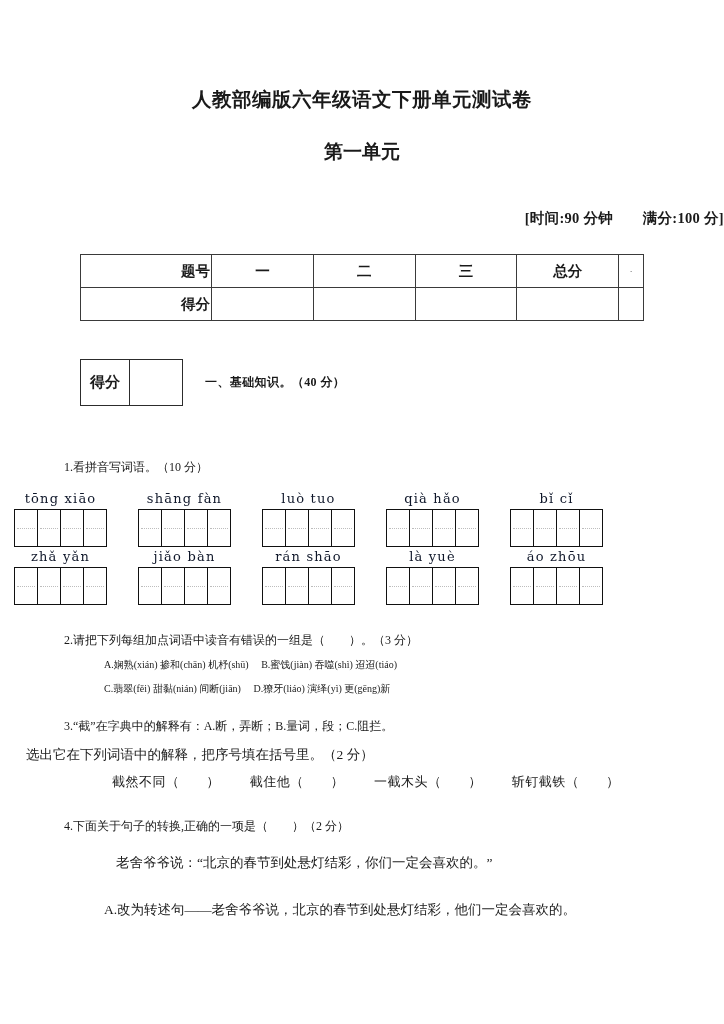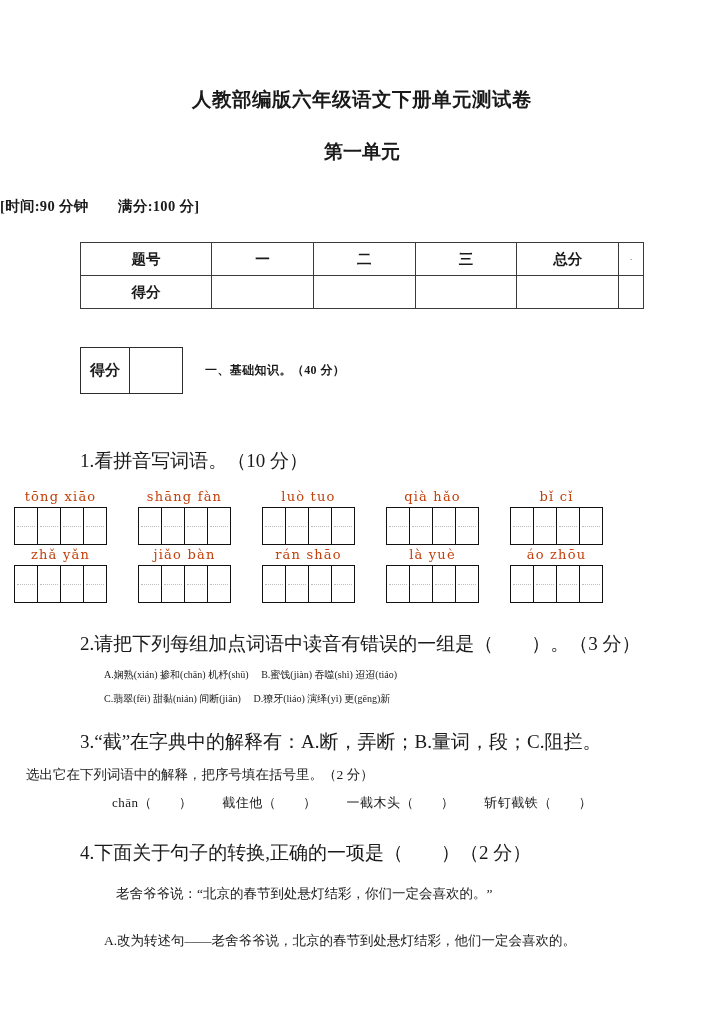--- a/index.html
+++ b/index.html
@@ -33,23 +33,23 @@
     font-family: "Liberation Serif", "DejaVu Serif", serif;
   }
   .unit-title {
     text-align: center;
     font-size: 19px;
     font-weight: bold;
     margin-top: 26px;
     font-family: "DejaVu Sans", "Liberation Sans", sans-serif;
   }
   .exam-meta {
-    text-align: left;
+    text-align: right;
     font-size: 14.5px;
-    margin-top: 32px;
+    margin-top: 44px;
     font-weight: bold;
     letter-spacing: 0.3px;
   }
 
   
   .score-table-wrap {
     margin: 26px 0 0 80px;
     width: 564px;
   }
   table.score-table {
@@ -58,21 +58,21 @@
     table-layout: fixed;
   }
   table.score-table td {
     border: 1px solid #3a3a3a;
     height: 30px;
     text-align: center;
     vertical-align: middle;
     font-size: 14.5px;
     font-weight: bold;
   }
-  table.score-table td.label-col { width: 128px; }
+  table.score-table td.label-col { width: 128px; text-align: right; }
   table.score-table td.tail-col { width: 22px; font-size: 8px; font-weight: normal; }
 
   
   .section-row {
     display: flex;
     align-items: center;
     margin: 38px 0 0 80px;
   }
   .defen-box {
     display: flex;
@@ -93,22 +93,22 @@
   }
   .section-heading {
     margin-left: 22px;
     font-size: 12px;
     font-weight: bold;
     letter-spacing: 0.4px;
   }
 
   
   .question {
-    margin-left: 80px;
-    font-size: 19px;
+    margin-left: 64px;
+    font-size: 12px;
     line-height: 1.55;
   }
   .q1 { margin-top: 52px; }
   .q-sub {
     margin-left: 26px;
     font-size: 13.5px;
     line-height: 1.6;
   }
 
   
@@ -122,21 +122,21 @@
     display: flex;
     flex-direction: column;
     align-items: center;
   }
   .pinyin-text {
     font-family: "DejaVu Serif", "Liberation Serif", serif;
     font-size: 13px;
     letter-spacing: 1.2px;
     margin-bottom: 3px;
     white-space: nowrap;
-    color: #c2410c;
+    color: #0f172a;
   }
   .char-grid {
     display: flex;
     border: 1.6px solid #111;
     background: #fff;
   }
   .char-grid .cell {
     width: 22px;
     height: 36px;
     border-right: 1.6px solid #111;
@@ -328,21 +328,21 @@
     <span class="opt">B.蜜饯(jiàn)  吞噬(shì)  迢迢(tiáo)</span>
   </div>
   <div class="opt-line mt8">
     <span class="opt">C.翡翠(fěi)  甜黏(nián)  间断(jiān)</span>
     <span class="opt">D.獠牙(liáo)  演绎(yì)  更(gēng)新</span>
   </div>
 
   <div class="question mt20">3.“截”在字典中的解释有：A.断，弄断；B.量词，段；C.阻拦。</div>
   <div class="question q-sub mt8">选出它在下列词语中的解释，把序号填在括号里。（2 分）</div>
   <div class="blanks-line mt8">
-    <span class="blank-item">chān（　　）</span>
+    <span class="blank-item">截然不同（　　）</span>
     <span class="blank-item">截住他（　　）</span>
     <span class="blank-item">一截木头（　　）</span>
     <span class="blank-item">斩钉截铁（　　）</span>
   </div>
 
   <div class="question mt26">4.下面关于句子的转换,正确的一项是（　　）（2 分）</div>
   <div class="quote-line">老舍爷爷说：“北京的春节到处悬灯结彩，你们一定会喜欢的。”</div>
   <div class="answer-line">A.改为转述句——老舍爷爷说，北京的春节到处悬灯结彩，他们一定会喜欢的。</div>
 
 </div>

